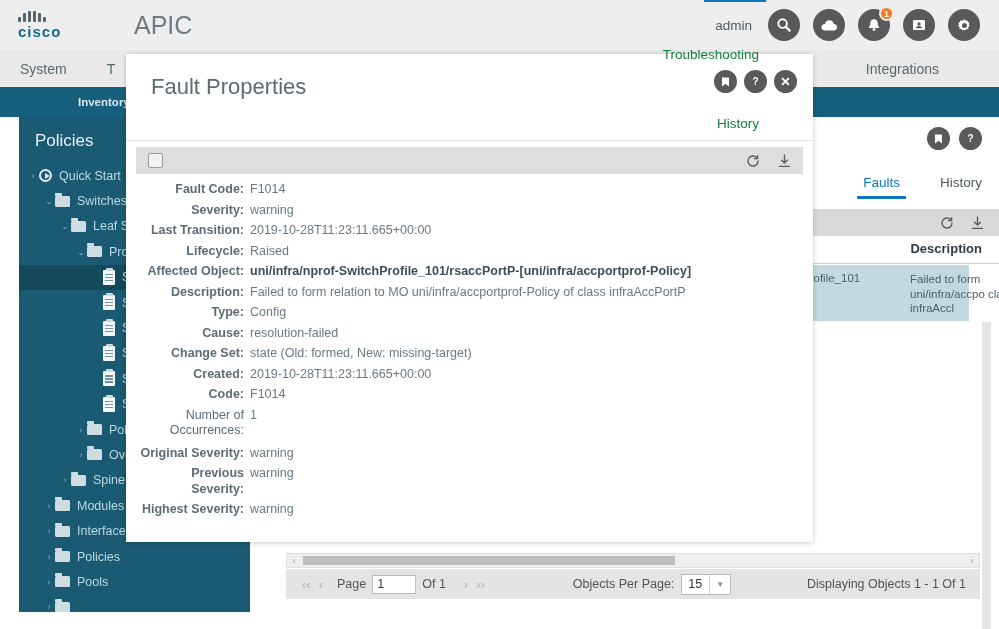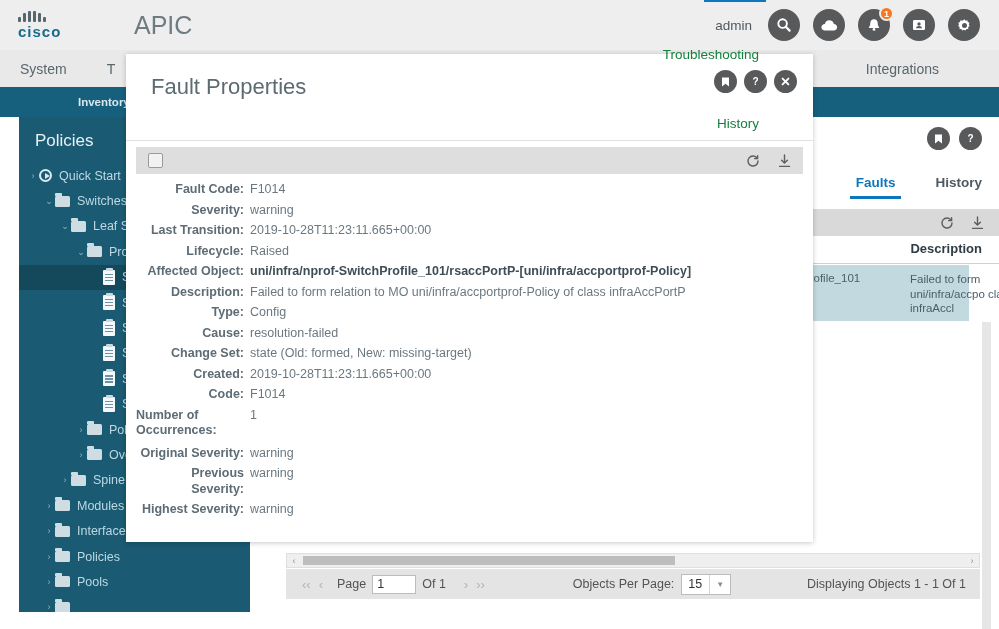--- a/index.html
+++ b/index.html
@@ -131,21 +131,21 @@
     background:#ffffff;
   }
   .panel-icons {
     position:absolute; right:17px; top:10px; display:flex; gap:9px;
   }
   .dark-circ {
     width:23px; height:23px; border-radius:50%; background:#58595b;
     display:flex; align-items:center; justify-content:center; color:#fff;
   }
   .panel-tabs {
-    position:absolute; right:17px; top:58px; display:flex; gap:40px;font-weight:bold;
+    position:absolute; right:17px; top:58px; display:flex; gap:40px;
   }
   .ptab { font-size:13.5px; color:#4e5a61; position:relative; padding-bottom:9px; }
   .ptab.active { color:#0e76bc; }
   .ptab.active::after {
     content:""; position:absolute; left:-6px; right:-6px; bottom:0; height:3.5px;
     background:#0e76bc;
   }
   .tbl-toolbar {
     position:absolute; left:0; right:0; top:92px; height:27px; background:#d9d9d9;
     display:flex; align-items:center; justify-content:flex-end; padding-right:15px; gap:17px;
@@ -242,21 +242,21 @@
   }
   .tb-right { margin-left:auto; display:flex; align-items:center; gap:18px; }
   .props {
     position:absolute; left:10px; right:10px; top:128px;
   }
   .prow { display:flex; margin-bottom:5px; align-items:baseline; }
   .plabel {
     width:108px; flex:none; text-align:right; font-size:12.5px; font-weight:bold;
     color:#5e6c75; line-height:15.5px;
   }
-  .plabel-wrap { width:108px; flex:none; text-align:left; font-size:12.5px; font-weight:bold;
+  .plabel-wrap { width:108px; flex:none; text-align:right; font-size:12.5px; font-weight:normal;
     color:#5e6c75; line-height:15.5px; }
   .pvalue {
     font-size:12.5px; color:#6b7880; padding-left:6px; line-height:15.5px;
   }
   .pvalue.bold { font-weight:bold; color:#3f4d56; }
   .prow.tall { margin-bottom:7px; }
 
   
   svg { display:block; }
   .refresh-ic { width:14px; height:14px; }

